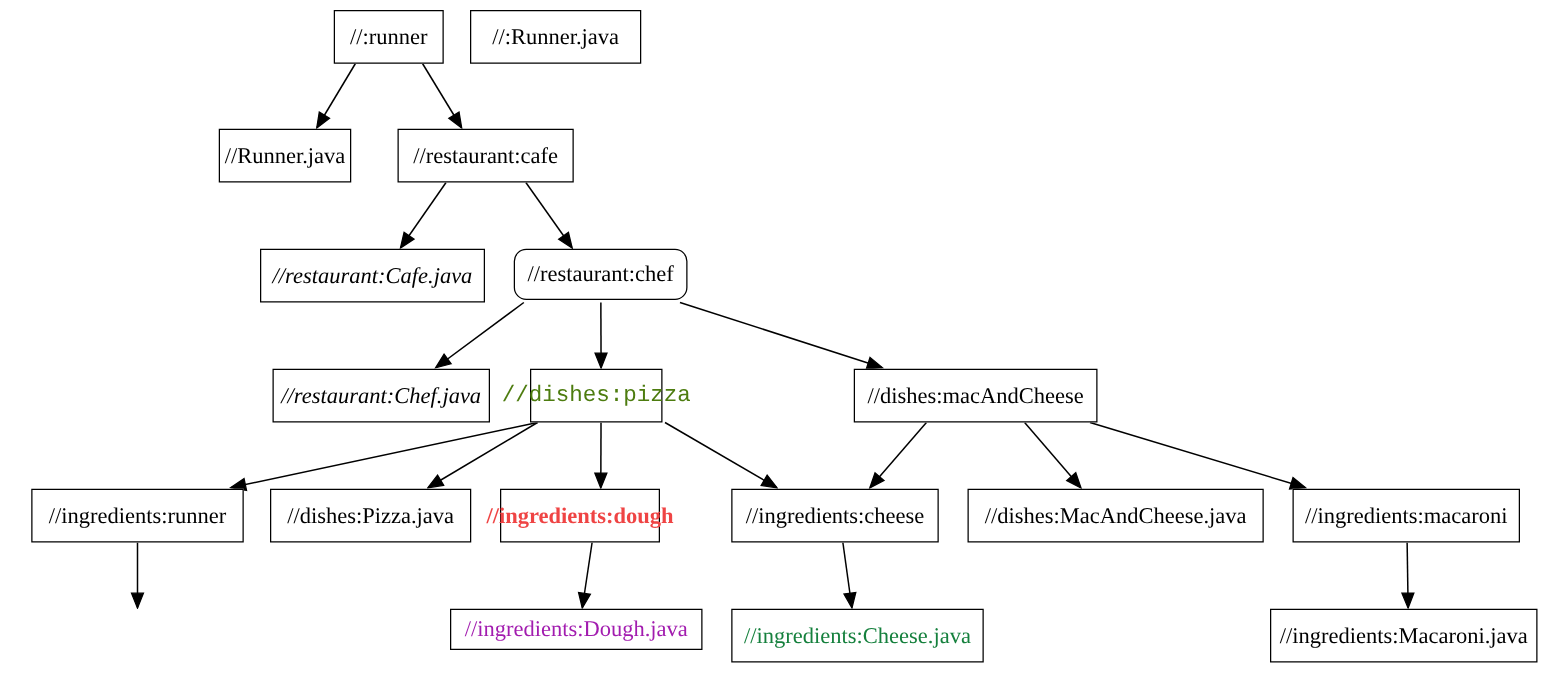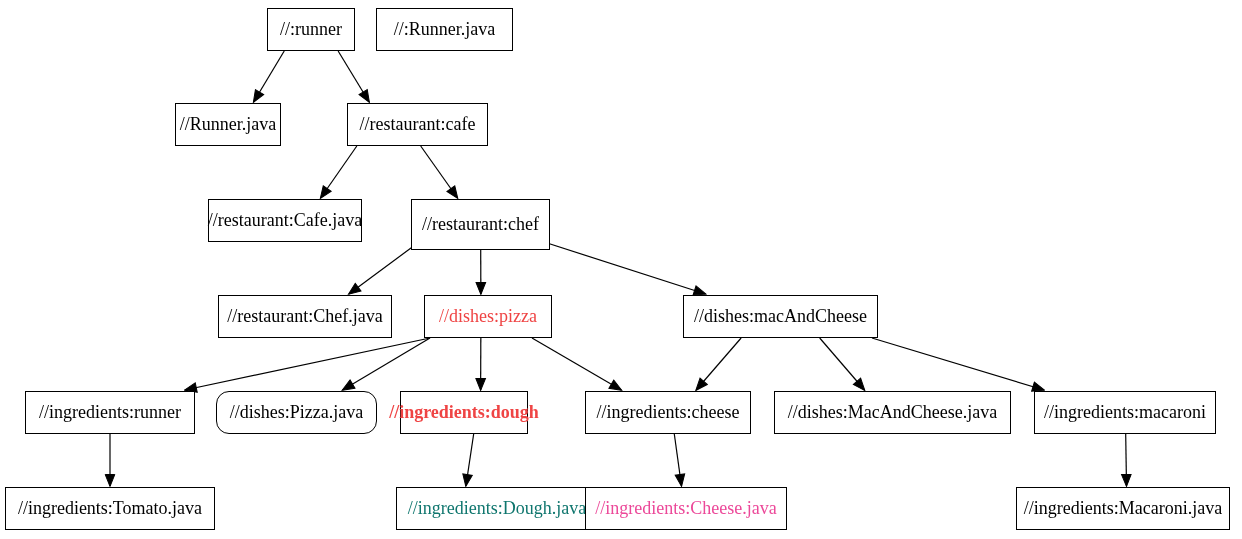--- a/index.html
+++ b/index.html
@@ -64,29 +64,28 @@
         <line x1="110" y1="434" x2="110" y2="486" stroke="#000000" stroke-width="1.2" marker-end="url(#arrowhead)"></line>
         <line x1="473.675" y1="434" x2="465.875" y2="486" stroke="#000000" stroke-width="1.2" marker-end="url(#arrowhead)"></line>
         <line x1="674.3" y1="434" x2="681.5" y2="486" stroke="#000000" stroke-width="1.2" marker-end="url(#arrowhead)"></line>
         <line x1="1125.7" y1="434" x2="1126.5" y2="486" stroke="#000000" stroke-width="1.2" marker-end="url(#arrowhead)"></line>
       </g>
   </svg>
 
 <div class="graph-node" style="left: 267px; top: 8px; width: 88px; height: 43px; background: rgb(255, 255, 255); border-color: rgb(0, 0, 0); color: rgb(0, 0, 0);">//:runner</div>
     <div class="graph-node" style="left: 376px; top: 8px; width: 137px; height: 43px; background: rgb(255, 255, 255); border-color: rgb(0, 0, 0); color: rgb(0, 0, 0);">//:Runner.java</div>
     <div class="graph-node" style="left: 175px; top: 103px; width: 106px; height: 43px; background: rgb(255, 255, 255); border-color: rgb(0, 0, 0); color: rgb(0, 0, 0);">//Runner.java</div>
-    <div class="graph-node" style="left: 318px; top: 103px; width: 141px; height: 43px; background: rgb(255, 255, 255); border-color: rgb(0, 0, 0); color: rgb(0, 0, 0); margin-left: 29px;">//restaurant:cafe</div>
-    <div class="graph-node" style="left: 208px; top: 199px; width: 154px; height: 43px; background: rgb(255, 255, 255); border-color: rgb(0, 0, 0); color: rgb(0, 0, 0);">//restaurant:Cafe.java</div>
-    <div class="graph-node" style="left: 411px; top: 199px; width: 139px; height: 51px; background: rgb(255, 255, 255); border-color: rgb(0, 0, 0); color: rgb(0, 0, 0);">//restaurant:chef</div>
-    <div class="graph-node" style="left: 218px; top: 295px; width: 174px; height: 43px; background: rgb(255, 255, 255); border-color: rgb(0, 0, 0); color: rgb(0, 0, 0);">//restaurant:Chef.java</div>
-    <div class="graph-node" style="left: 424px; top: 295px; width: 128px; height: 43px; background: rgb(255, 255, 255); border-color: rgb(0, 0, 0); color: #ef4444;">//dishes:pizza</div>
+    <div class="graph-node" style="left: 318px; top: 103px; width: 141px; height: 43px; background: rgb(255, 255, 255); border-color: rgb(0, 0, 0); color: rgb(0, 0, 0);">//restaurant:cafe</div>
+    <div class="graph-node" style="left: 208px; top: 199px; width: 180px; height: 43px; background: rgb(255, 255, 255); border-color: rgb(0, 0, 0); color: rgb(0, 0, 0); font-style: italic;">//restaurant:Cafe.java</div>
+    <div class="graph-node" style="left: 411px; top: 199px; width: 139px; height: 41px; background: rgb(255, 255, 255); border-color: rgb(0, 0, 0); color: rgb(0, 0, 0); border-radius: 10px;">//restaurant:chef</div>
+    <div class="graph-node" style="left: 218px; top: 295px; width: 174px; height: 43px; background: rgb(255, 255, 255); border-color: rgb(0, 0, 0); color: rgb(0, 0, 0); font-style: italic;">//restaurant:Chef.java</div>
+    <div class="graph-node" style="left: 424px; top: 295px; width: 106px; height: 43px; background: rgb(255, 255, 255); border-color: rgb(0, 0, 0); color: #4d7c0f; font-family: Liberation Mono, monospace;">//dishes:pizza</div>
     <div class="graph-node" style="left: 683px; top: 295px; width: 195px; height: 43px; background: rgb(255, 255, 255); border-color: rgb(0, 0, 0); color: rgb(0, 0, 0);">//dishes:macAndCheese</div>
     <div class="graph-node" style="left: 25px; top: 391px; width: 170px; height: 43px; background: rgb(255, 255, 255); border-color: rgb(0, 0, 0); color: rgb(0, 0, 0);">//ingredients:runner</div>
-    <div class="graph-node" style="left: 216px; top: 391px; width: 161px; height: 43px; background: rgb(255, 255, 255); border-color: rgb(0, 0, 0); color: rgb(0, 0, 0); border-radius: 13px;">//dishes:Pizza.java</div>
+    <div class="graph-node" style="left: 216px; top: 391px; width: 161px; height: 43px; background: rgb(255, 255, 255); border-color: rgb(0, 0, 0); color: rgb(0, 0, 0);">//dishes:Pizza.java</div>
     <div class="graph-node" style="left: 400px; top: 391px; width: 128px; height: 43px; background: rgb(255, 255, 255); border-color: rgb(0, 0, 0); color: #ef4444; font-weight: bold;">//ingredients:dough</div>
     <div class="graph-node" style="left: 585px; top: 391px; width: 166px; height: 43px; background: rgb(255, 255, 255); border-color: rgb(0, 0, 0); color: rgb(0, 0, 0);">//ingredients:cheese</div>
     <div class="graph-node" style="left: 774px; top: 391px; width: 237px; height: 43px; background: rgb(255, 255, 255); border-color: rgb(0, 0, 0); color: rgb(0, 0, 0);">//dishes:MacAndCheese.java</div>
     <div class="graph-node" style="left: 1034px; top: 391px; width: 182px; height: 43px; background: rgb(255, 255, 255); border-color: rgb(0, 0, 0); color: rgb(0, 0, 0);">//ingredients:macaroni</div>
-    <div class="graph-node" style="left: 5px; top: 487px; width: 210px; height: 43px; background: rgb(255, 255, 255); border-color: rgb(0, 0, 0); color: rgb(0, 0, 0);">//ingredients:Tomato.java</div>
-    <div class="graph-node" style="left: 360px; top: 487px; width: 202px; height: 43px; background: rgb(255, 255, 255); border-color: rgb(0, 0, 0); color: #0f766e; margin-left: 36px;">//ingredients:Dough.java</div>
-    <div class="graph-node" style="left: 585px; top: 487px; width: 202px; height: 43px; background: rgb(255, 255, 255); border-color: rgb(0, 0, 0); color: #ec4899;">//ingredients:Cheese.java</div>
+    <div class="graph-node" style="left: 360px; top: 487px; width: 202px; height: 33px; background: rgb(255, 255, 255); border-color: rgb(0, 0, 0); color: #a21caf;">//ingredients:Dough.java</div>
+    <div class="graph-node" style="left: 585px; top: 487px; width: 202px; height: 43px; background: rgb(255, 255, 255); border-color: rgb(0, 0, 0); color: #15803d;">//ingredients:Cheese.java</div>
     <div class="graph-node" style="left: 1016px; top: 487px; width: 214px; height: 43px; background: rgb(255, 255, 255); border-color: rgb(0, 0, 0); color: rgb(0, 0, 0);">//ingredients:Macaroni.java</div>
   </div>
 
 </body></html>

